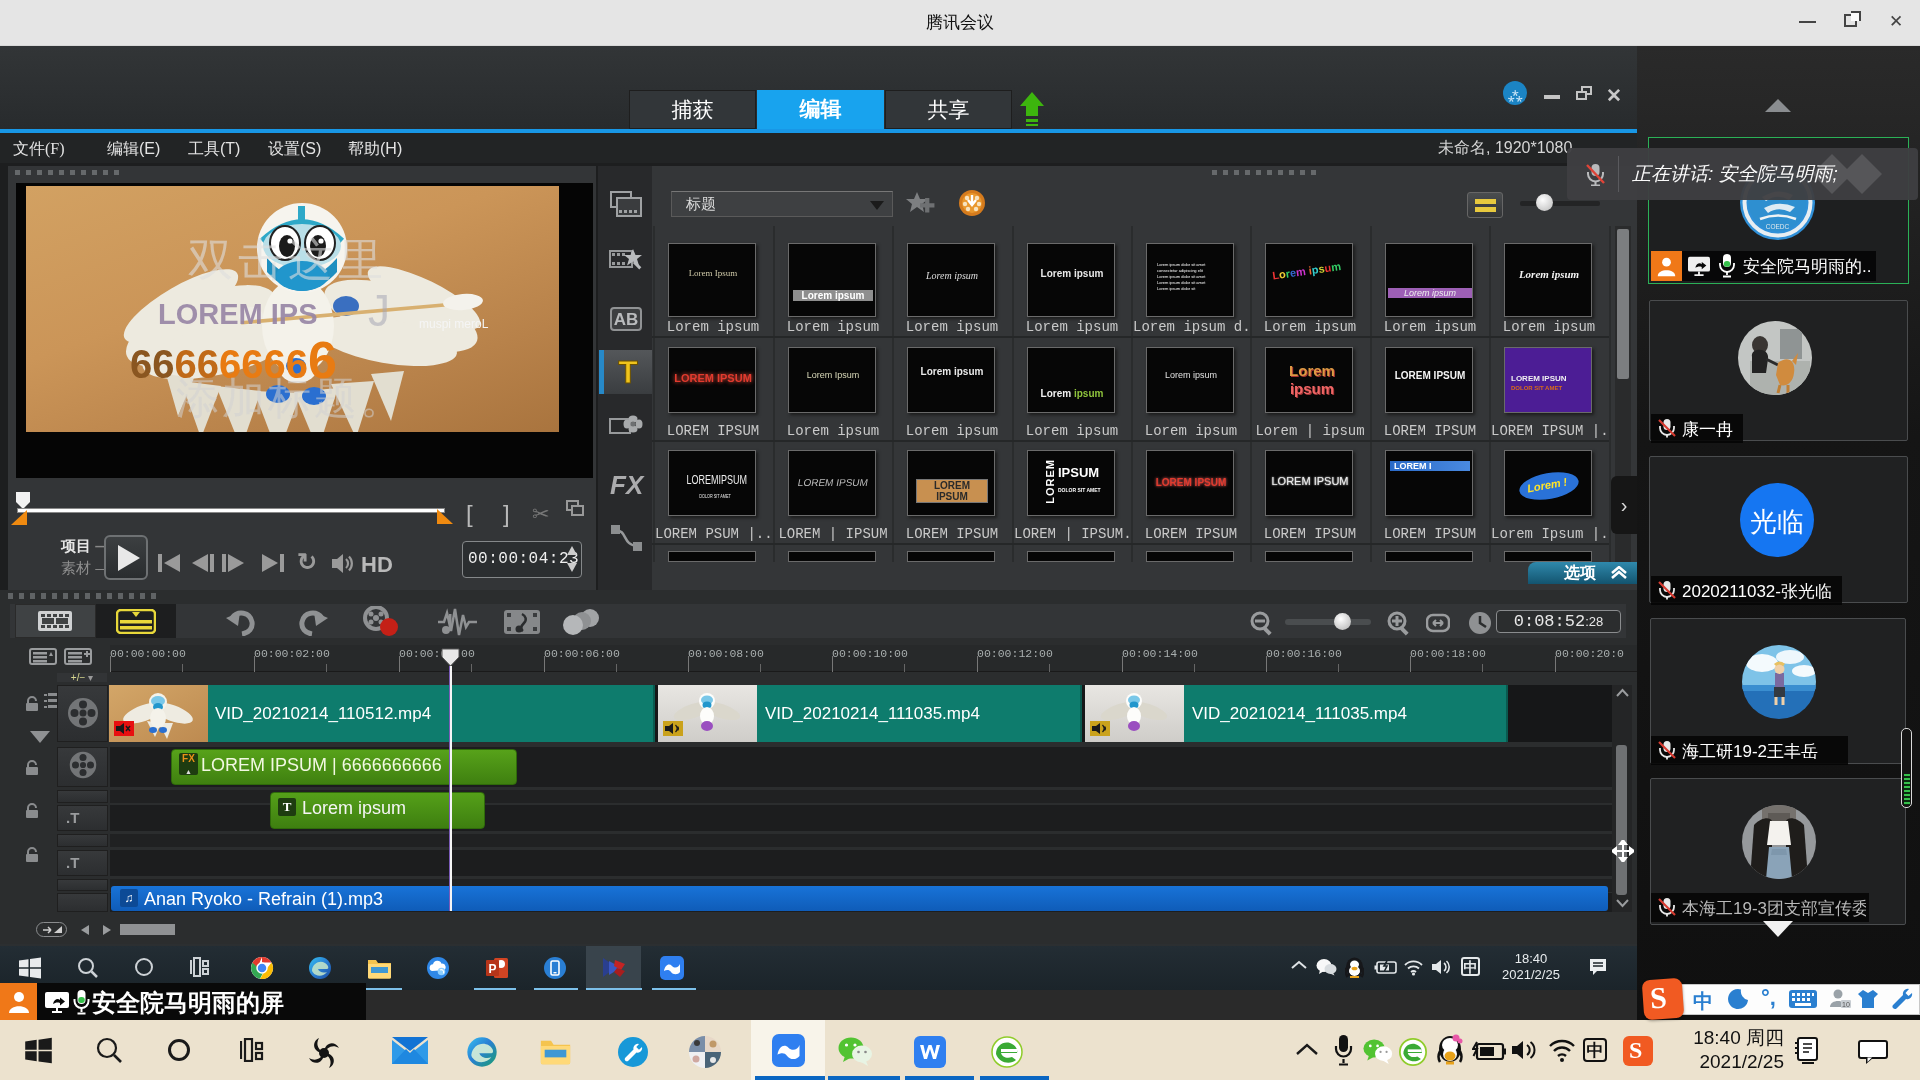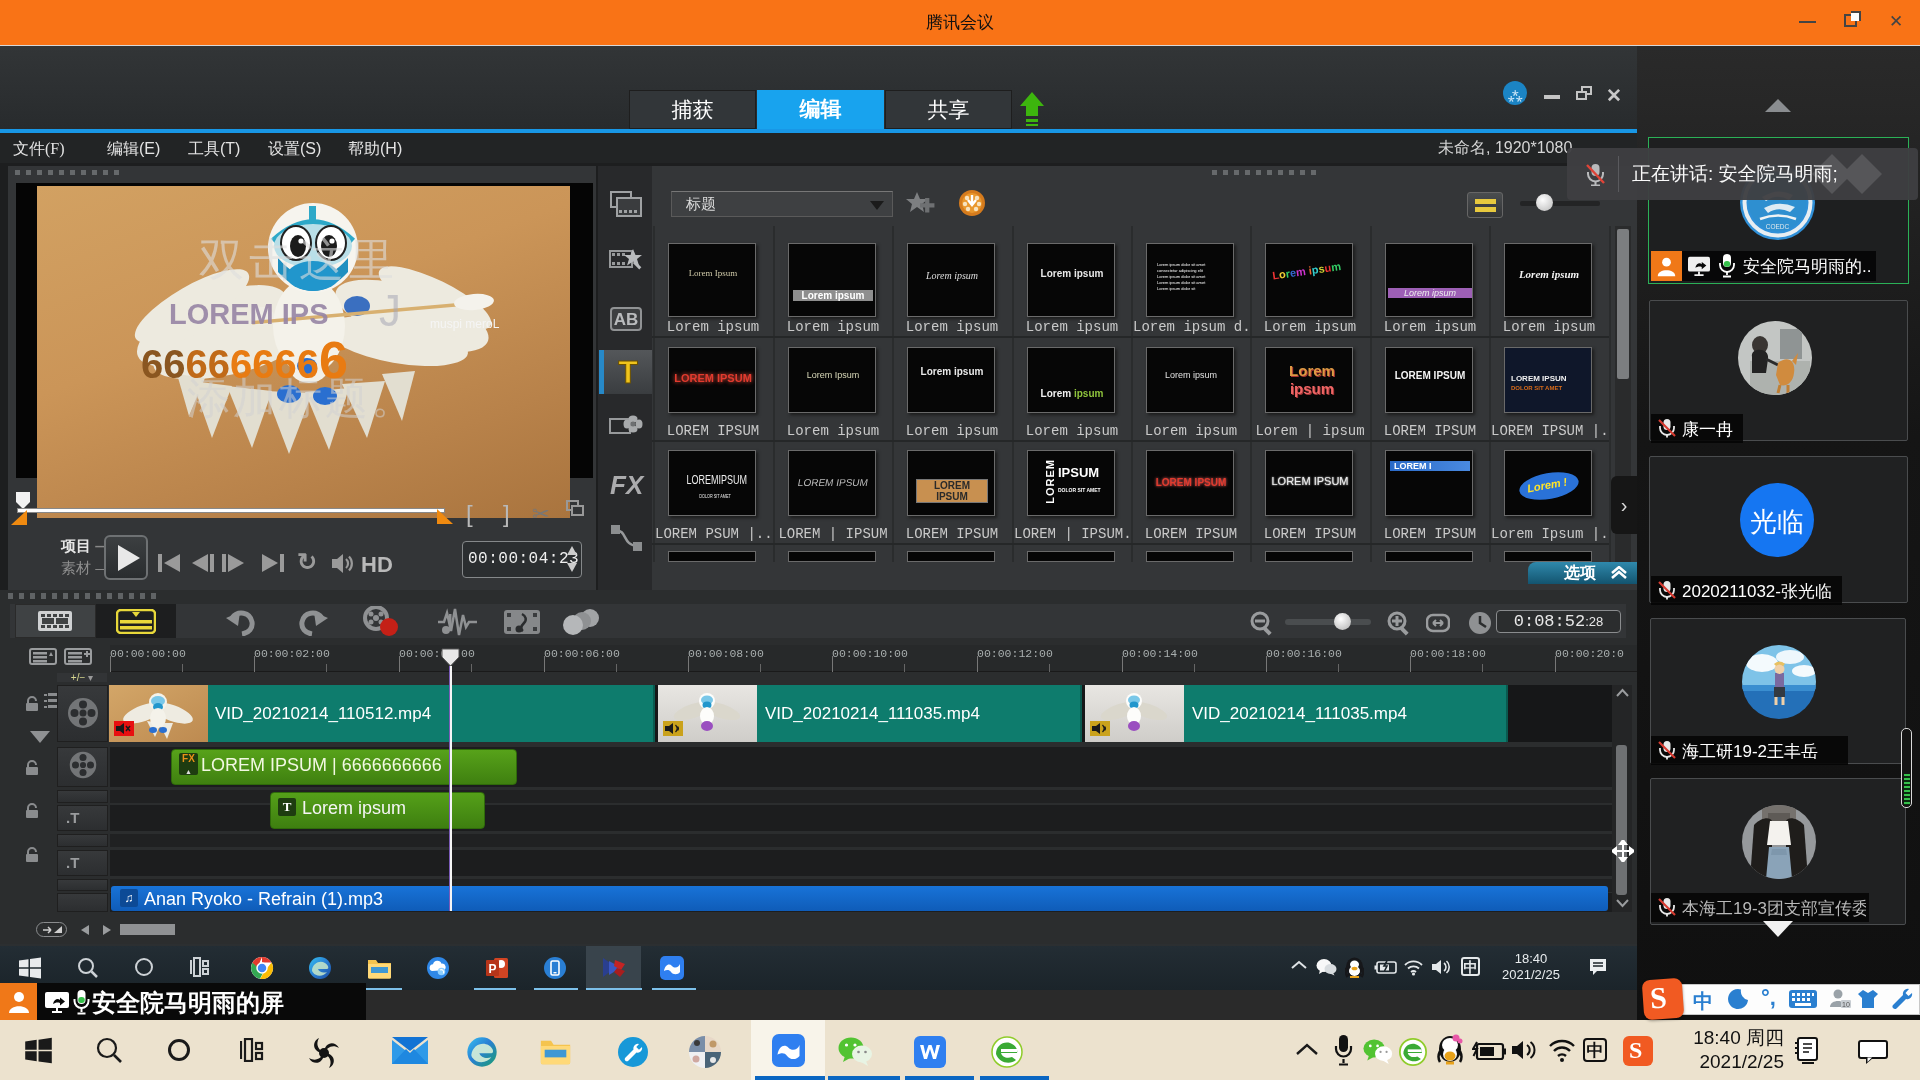--- a/index.html
+++ b/index.html
@@ -5,21 +5,21 @@
 html,body{margin:0;padding:0;width:1920px;height:1080px;overflow:hidden;background:#000;}
 *{box-sizing:border-box;font-family:"Liberation Sans",sans-serif;}
 .abs{position:absolute;}
 #page{position:relative;width:1920px;height:1080px;background:#1c1c1c;}
 .ell{white-space:nowrap;overflow:hidden;}
 </style>
 </head>
 <body>
 <div id="page">
 
-<div class="abs" style="left:0;top:0;width:1920px;height:46px;background:#f97316;border-bottom:1px solid #d8d8d8;">
+<div class="abs" style="left:0;top:0;width:1920px;height:46px;background:#e5e5e5;border-bottom:1px solid #d8d8d8;">
   <div class="abs" style="left:0;top:0;width:1920px;height:46px;text-align:center;line-height:46px;font-size:17px;color:#111;">腾讯会议</div>
   <div class="abs" style="left:1799px;top:21px;width:17px;height:2px;background:#444;"></div>
   <div class="abs" style="left:1844px;top:14px;width:13px;height:13px;border:2px solid #444;"></div>
   <div class="abs" style="left:1851px;top:11px;width:10px;height:10px;border-top:2px solid #444;border-right:2px solid #444;background:#fdfdfd;"></div>
   <div class="abs" style="left:1889px;top:14px;width:22px;height:16px;color:#444;font-size:17px;line-height:16px;">✕</div>
 </div>
 
 <div class="abs" id="vs" style="left:0;top:46px;width:1637px;height:944px;background:#2c2f31;">
 
   <div class="abs" style="left:0;top:0;width:1637px;height:83px;background:linear-gradient(#323537,#282b2d);">
@@ -53,21 +53,21 @@
     <span class="abs" style="left:1438px;top:5px;color:#d6d6d6;">未命名, 1920*1080</span>
   </div>
 
   <div class="abs" style="left:0;top:117px;width:1637px;height:473px;background:#1d1e1f;"></div>
 
   <div class="abs" style="left:8px;top:120px;width:588px;height:466px;background:#333537;">
     <div class="abs" style="left:7px;top:4px;width:110px;height:5px;background-image:repeating-linear-gradient(90deg,#66696b 0 5px,transparent 5px 11px);"></div>
 
     <div class="abs" style="left:8px;top:17px;width:577px;height:295px;background:#050505;">
 
-      <div class="abs" style="left:21px;top:3px;width:533px;height:332px;background:linear-gradient(160deg,#d2a162 0%,#cb9558 40%,#b8824a 75%,#a9743e 100%);overflow:hidden;" id="video">
+      <div class="abs" style="left:10px;top:3px;width:533px;height:246px;background:linear-gradient(160deg,#d2a162 0%,#cb9558 40%,#b8824a 75%,#a9743e 100%);overflow:hidden;" id="video">
         <svg class="abs" style="left:0;top:0;" width="533" height="290" viewBox="0 0 533 290">
 
           <g fill="#edeadf">
             <ellipse cx="175" cy="140" rx="80" ry="30" transform="rotate(-22 175 140)"></ellipse>
             <ellipse cx="155" cy="120" rx="65" ry="20" transform="rotate(-30 155 120)"></ellipse>
             <ellipse cx="190" cy="165" rx="75" ry="24" transform="rotate(-12 190 165)"></ellipse>
             <ellipse cx="375" cy="130" rx="80" ry="28" transform="rotate(18 375 130)"></ellipse>
             <ellipse cx="398" cy="112" rx="62" ry="18" transform="rotate(26 398 112)"></ellipse>
             <ellipse cx="360" cy="155" rx="72" ry="22" transform="rotate(10 360 155)"></ellipse>
           </g>
@@ -332,21 +332,21 @@
           </div>
 <div class="abs ell" style="left:481px;top:257px;width:116px;text-align:center;font-size:14px;color:#c9c9c9;font-family:'Liberation Mono',monospace;">Lorem ipsum</div>
 <div class="abs" style="left:613px;top:181px;width:88px;height:66px;background:#060606;border:1px solid #6a6a6a;box-shadow:2px 2px 3px #1c1c1c;">
             <div class="abs" style="left:8px;top:14px;width:76px;text-align:center;font-size:15px;font-weight:bold;font-family:'Liberation Serif',serif;color:#fff;"><span style="color:#d94;text-shadow:1px 1px 0 #a33;">Lorem</span><br><span style="color:#e66;text-shadow:1px 1px 0 #933;">ipsum</span></div>
           </div>
 <div class="abs ell" style="left:600px;top:257px;width:116px;text-align:center;font-size:14px;color:#c9c9c9;font-family:'Liberation Mono',monospace;">Lorem | ipsum</div>
 <div class="abs" style="left:733px;top:181px;width:88px;height:66px;background:#060606;border:1px solid #6a6a6a;box-shadow:2px 2px 3px #1c1c1c;">
             <div class="abs" style="left:0;top:22px;width:88px;text-align:center;font-size:10px;font-weight:bold;color:#f5f5f5;">LOREM IPSUM</div>
           </div>
 <div class="abs ell" style="left:720px;top:257px;width:116px;text-align:center;font-size:14px;color:#c9c9c9;font-family:'Liberation Mono',monospace;">LOREM IPSUM</div>
-<div class="abs" style="left:852px;top:181px;width:88px;height:66px;background:#0f172a;border:1px solid #6a6a6a;box-shadow:2px 2px 3px #1c1c1c;">
+<div class="abs" style="left:852px;top:181px;width:88px;height:66px;background:#4c1d95;border:1px solid #6a6a6a;box-shadow:2px 2px 3px #1c1c1c;">
             <div class="abs" style="left:6px;top:26px;width:80px;font-size:8px;font-weight:bold;color:#f0f0f0;">LOREM IPSUN<br><span style="color:#d86b1a;font-size:6px;">DOLOR SIT AMET</span></div>
           </div>
 <div class="abs ell" style="left:839px;top:257px;width:116px;text-align:center;font-size:14px;color:#c9c9c9;font-family:'Liberation Mono',monospace;">LOREM IPSUM |...</div>
 <div class="abs" style="left:16px;top:284px;width:88px;height:66px;background:#060606;border:1px solid #6a6a6a;box-shadow:2px 2px 3px #1c1c1c;">
             <div class="abs" style="left:8px;top:22px;width:76px;text-align:center;font-size:12px;color:#eee;font-family:'Liberation Sans';transform:scaleX(0.75);">LOREMIPSUM<br><span style="font-size:5px;">DOLOR SIT AMET</span></div>
           </div>
 <div class="abs ell" style="left:3px;top:360px;width:116px;text-align:center;font-size:14px;color:#c9c9c9;font-family:'Liberation Mono',monospace;">LOREM PSUM |...</div>
 <div class="abs" style="left:136px;top:284px;width:88px;height:66px;background:#060606;border:1px solid #6a6a6a;box-shadow:2px 2px 3px #1c1c1c;">
             <div class="abs" style="left:0;top:26px;width:88px;text-align:center;font-size:10px;color:#bbb;transform:skewX(-10deg);">LOREM IPSUM</div>
           </div>
@@ -979,21 +979,21 @@
         </svg>
         <div class="abs ell" style="left:31px;top:4px;width:184px;color:#b9b9b9;font-size:17px;">本海工19-3团支部宣传委...</div>
       </div>
 <svg class="abs" style="left:126px;top:875px;" width="30" height="16">
         <polygon points="0,0 30,0 15,16" fill="#f2f2f2"></polygon>
       </svg>
 <div class="abs" style="left:264px;top:682px;width:11px;height:80px;border:1.5px solid #dadada;border-radius:5px;background:#141414;"></div>
 <div class="abs" style="left:266.5px;top:728px;width:6px;height:31px;background-image:repeating-linear-gradient(180deg,#35c04a 0 2px,#0a2a10 2px 4px);"></div>
 </div>
 
-<div class="abs" id="toast" style="left:1567px;top:148px;width:351px;height:52px;background:rgba(62,62,66,0.96);border-radius:4px;">
+<div class="abs" id="toast" style="left:1567px;top:148px;width:351px;height:52px;background:rgba(62,62,66,0.96);border-radius:4px;font-style:italic;">
 <svg class="abs" style="left:17px;top:15px;" width="22" height="23" viewBox="0 0 22 23">
         <rect x="7.5" y="1" width="8" height="12" rx="4" fill="#b9babc"></rect>
         <path d="M4 9 v2 a7.5 7.5 0 0 0 15 0 V9" stroke="#b9babc" stroke-width="2" fill="none"></path>
         <path d="M11.5 19 v2.5 M7 22.5 h9" stroke="#b9babc" stroke-width="2"></path>
         <path d="M3 2 L20 20" stroke="#e04438" stroke-width="2.4"></path>
       </svg>
 <div class="abs" style="left:51px;top:8px;width:1px;height:36px;background:#5a5a5e;"></div>
 <div class="abs" style="left:65px;top:13px;color:#fafafa;font-size:19px;">正在讲话: 安全院马明雨;</div>
 <svg class="abs" style="left:225px;top:4px;" width="110" height="44" viewBox="0 0 110 44" opacity="0.13">
         <g fill="#fff">

